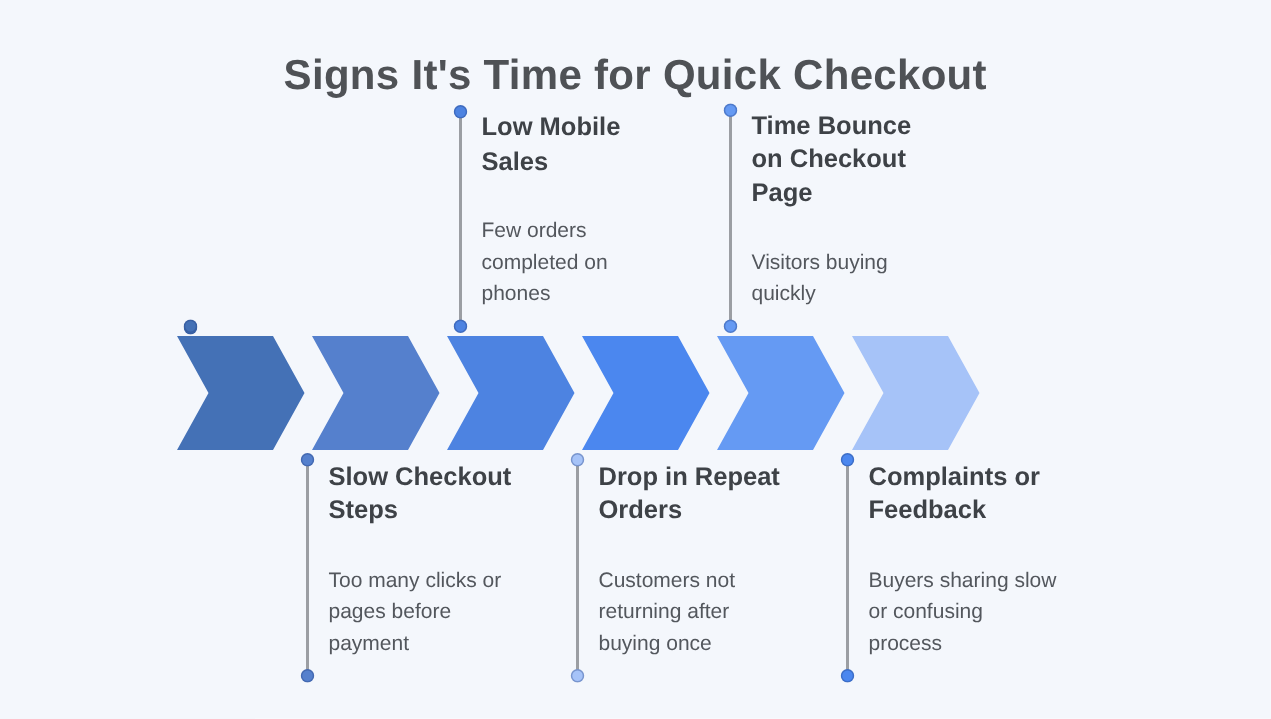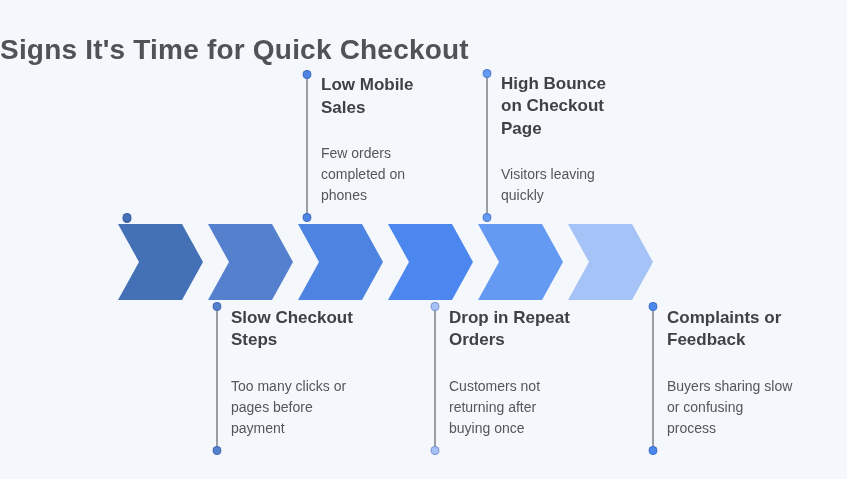--- a/index.html
+++ b/index.html
@@ -12,41 +12,40 @@
     overflow: hidden;
     background: var(--bg, #f4f7fc);
   }
 
   .title {
     position: absolute;
     top: 34px;
     left: 0;
     width: 100%;
     margin: 0;
-    text-align: left;
+    text-align: center;
     font-size: 28px;
     font-weight: bold;
     letter-spacing: 0.2px;
     color: var(--title-color, #4f5256);
   }
 
   .row {
     position: absolute;
     display: flex;
   }
   .row-top {
     left: 118px;
     bottom: 261px;           
     align-items: flex-end;
   }
   .row-bottom {
-    left: 208px;
+    left: 196px;
     top: 306px;
     align-items: flex-end;
-    gap: 38px;
   }
 
   .item {
     width: 180px;
     flex: none;
     display: flex;
     align-items: stretch;
   }
   .connector {
     width: 2px;
@@ -117,24 +116,24 @@
           <div class="item-title">Low Mobile
 Sales</div>
           <div class="item-desc">Few orders
 completed on
 phones</div>
         </div>
       </div>
       <div class="item">
         <div class="connector" style="--dot: #659af3;"></div>
         <div class="content">
-          <div class="item-title">High Bounce
+          <div class="item-title">Time Bounce
 on Checkout
 Page</div>
-          <div class="item-desc">Visitors leaving
+          <div class="item-desc">Visitors buying
 quickly</div>
         </div>
       </div>
     </div>
   <svg class="chevrons" viewBox="0 0 536 76" xmlns="http://www.w3.org/2000/svg">
       <polygon points="0,0 64,0 85,38 64,76 0,76 21,38" fill="#4471b6"></polygon>
       <polygon points="90,0 154,0 175,38 154,76 90,76 111,38" fill="#5580cd"></polygon>
       <polygon points="180,0 244,0 265,38 244,76 180,76 201,38" fill="#4d83e1"></polygon>
       <polygon points="270,0 334,0 355,38 334,76 270,76 291,38" fill="#4b87ef"></polygon>
       <polygon points="360,0 424,0 445,38 424,76 360,76 381,38" fill="#659af3"></polygon>

